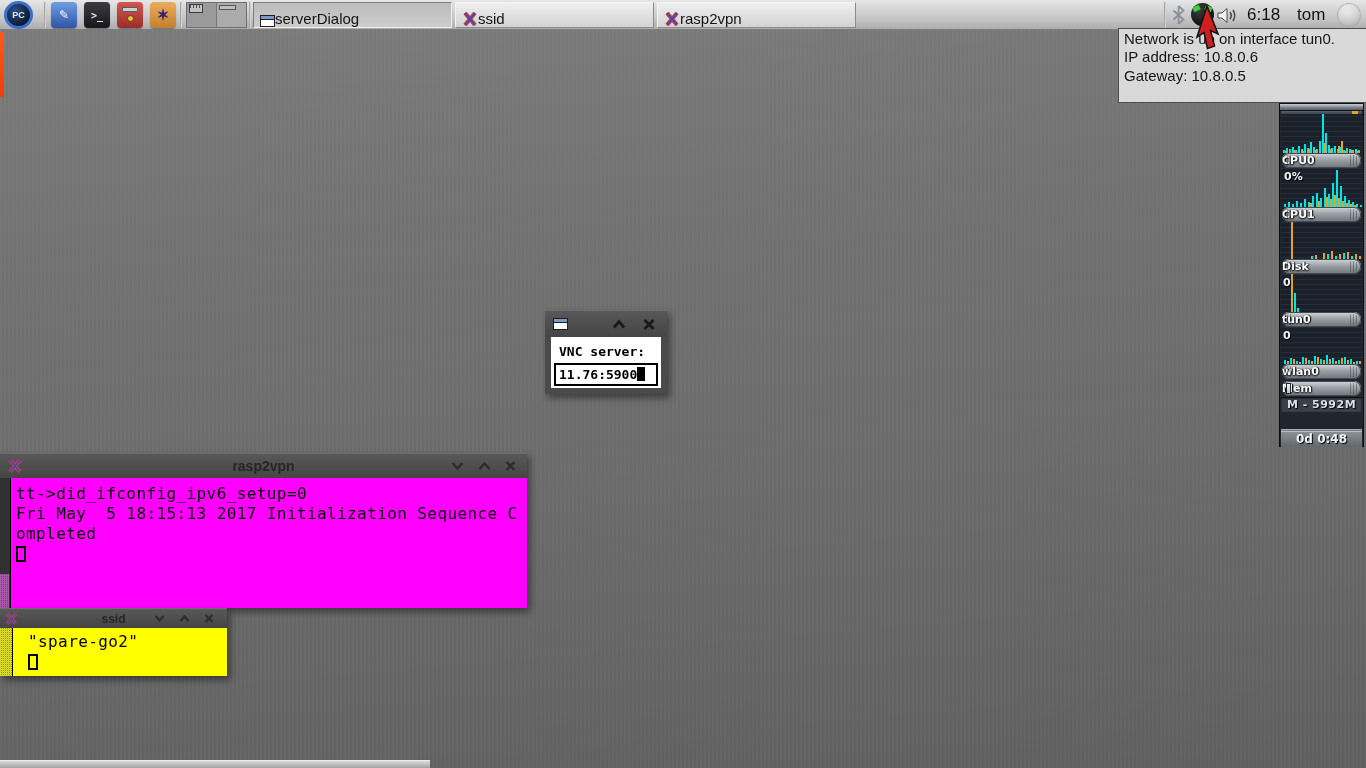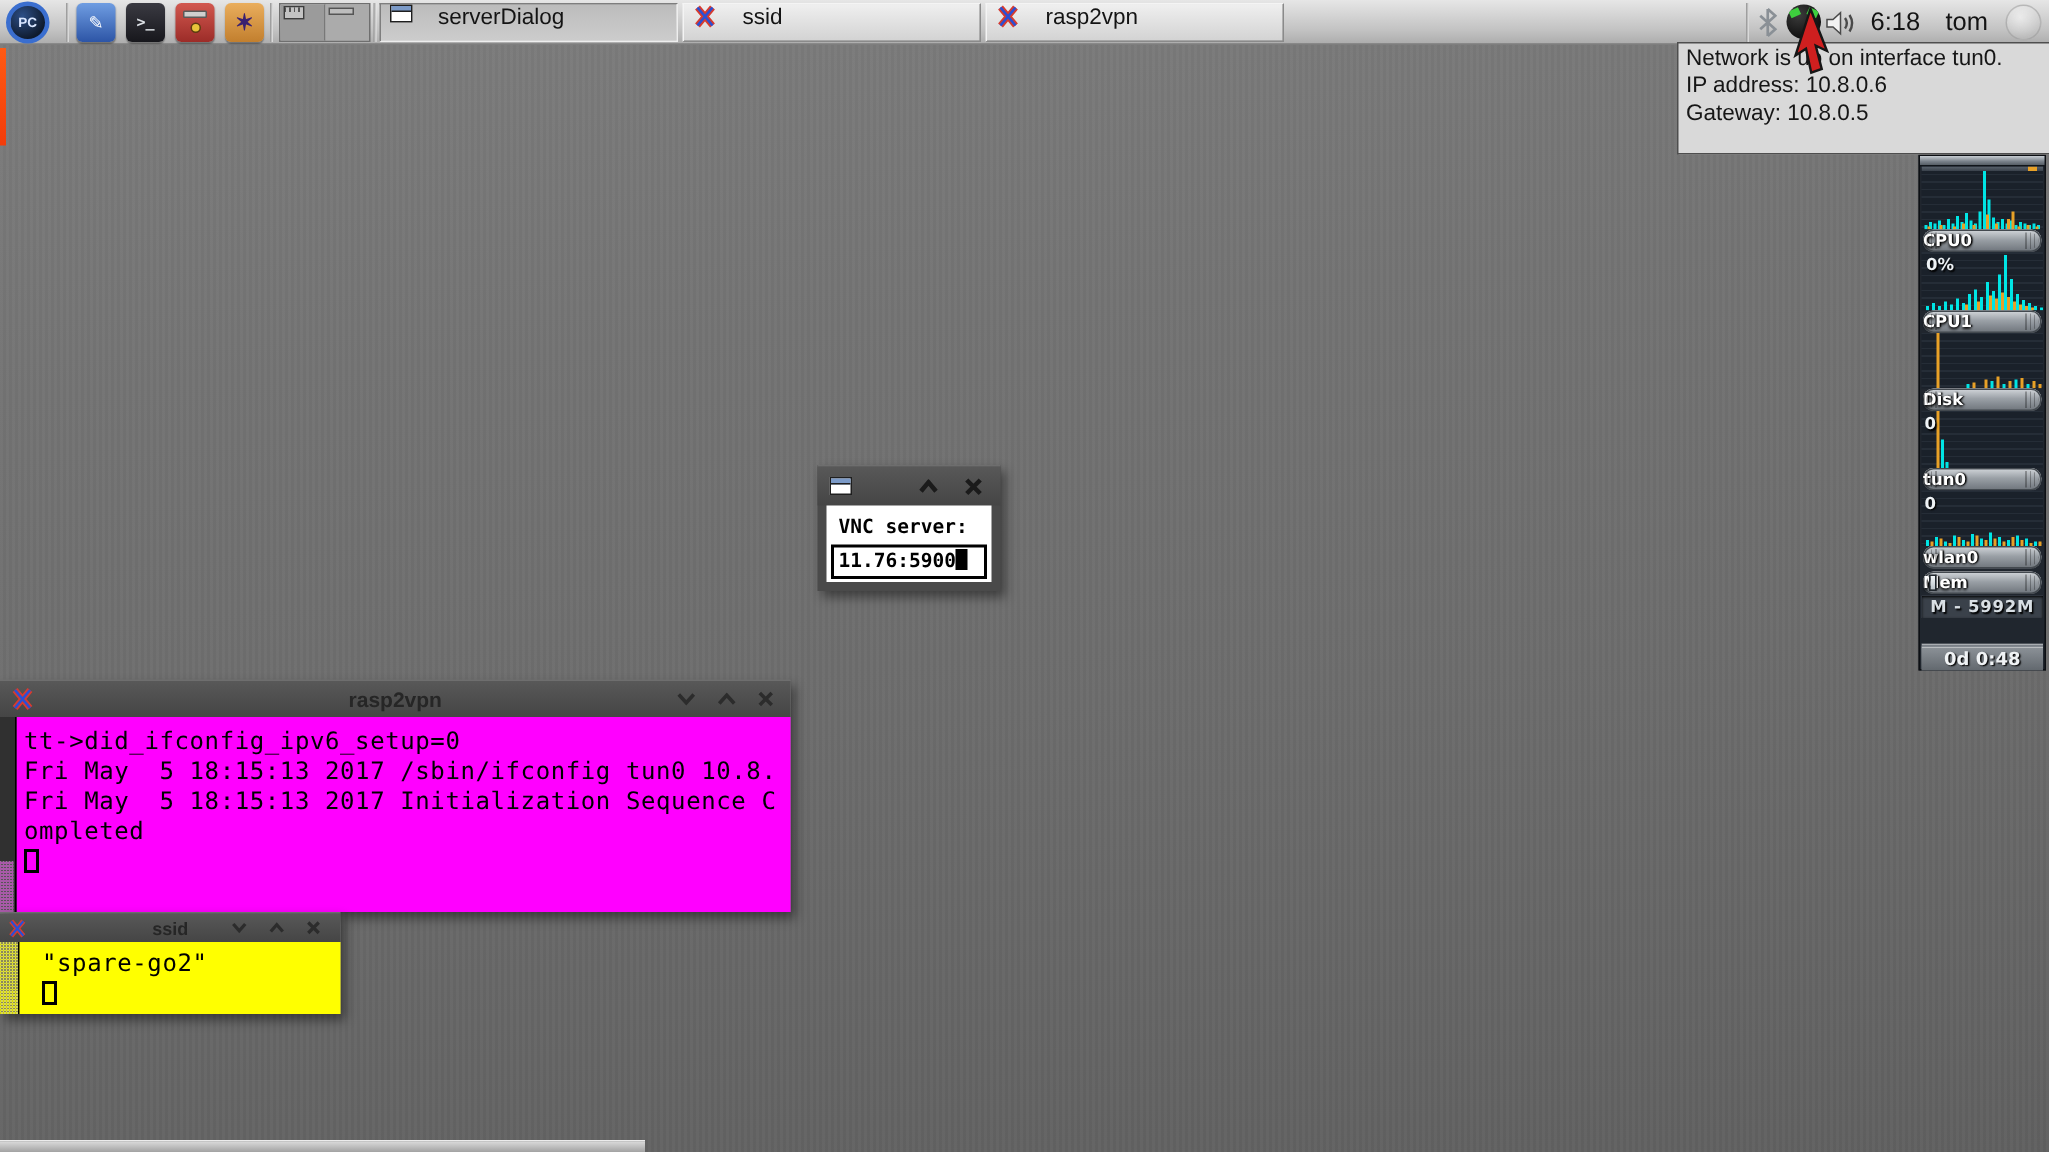--- a/index.html
+++ b/index.html
@@ -34,21 +34,21 @@
   #pager{ left:186px; top:2px; width:61px; height:26px; border:1px solid #6f6f6f; display:flex; }
   #pager .cell{ position:relative; width:50%; height:100%; }
   #pager .cell.c0{ background:#9b9b9b; border-right:1px solid #787878; }
   #pager .cell.c1{ background:#ababab; }
   #pager .mini-win{ position:absolute; left:2px; top:1px; width:14px; height:9px;
      background:#c3c3c3; border:1px solid #3d3d3d; }
   #pager .mini-win i{ display:block; height:3px; background:repeating-linear-gradient(90deg,#555 0 1px,#c3c3c3 1px 3px); }
   #pager .mini-bar{ position:absolute; left:2px; top:2px; width:17px; height:5px;
      background:#bdbdbd; border:1px solid #555; }
 
-  .tbtn{ top:2px; height:26px; width:199px; display:flex; align-items:flex-start; gap:17px;
+  .tbtn{ top:2px; height:26px; width:199px; display:flex; align-items:flex-end; gap:0;
     padding-left:6px; font-size:15px; color:#141414; border:1px solid #8a8a8a;
     border-top-color:#f4f4f4; border-left-color:#f4f4f4;
     background:linear-gradient(180deg,#efefef,#d3d3d3); cursor:default; }
   .tbtn.active{ background:linear-gradient(180deg,#bcbcbc,#cccccc);
     border-top-color:#7e7e7e; border-left-color:#7e7e7e; border-bottom-color:#eee; border-right-color:#eee; }
   .mini-window-icon{ width:15px; height:12px; background:#fff; border:1px solid #1f1f1f; }
   .mini-window-icon i{ display:block; height:4px; background:#7b9ac8; border-bottom:1px solid #1f1f1f; }
   .xterm-icon{ width:16px; height:16px; flex:0 0 16px; }
 
   #tray-clock,#tray-user{ top:0; height:30px; line-height:30px; font-size:17px; color:#131313; }
@@ -336,21 +336,20 @@
             <path d="M1.5 1.5 L9.5 9.5 M9.5 1.5 L1.5 9.5" stroke="#2c2c2c" stroke-width="2.4" fill="none"></path>
           </svg>
       </span>
     </div>
     <div id="vpn-body">
       <div class="xt-scrollbar">
         <div id="vpn-thumb"></div>
       </div>
       <div class="term-text">
         <div class="term-line">tt-&gt;did_ifconfig_ipv6_setup=0</div>
-        <div class="term-line">Fri May  5 18:15:13 2017 /sbin/ifconfig tun0 10.8.</div>
         <div class="term-line">Fri May  5 18:15:13 2017 Initialization Sequence C</div>
         <div class="term-line">ompleted</div>
         <div class="hollow-cursor"></div>
       </div>
     </div>
   </div>
 
   <div id="ssid-win" class="win">
     <div id="ssid-title" class="titlebar">
       <svg class="xterm-icon" style="margin-left:5px;width:13px;flex-basis:13px" viewBox="0 0 16 16">

